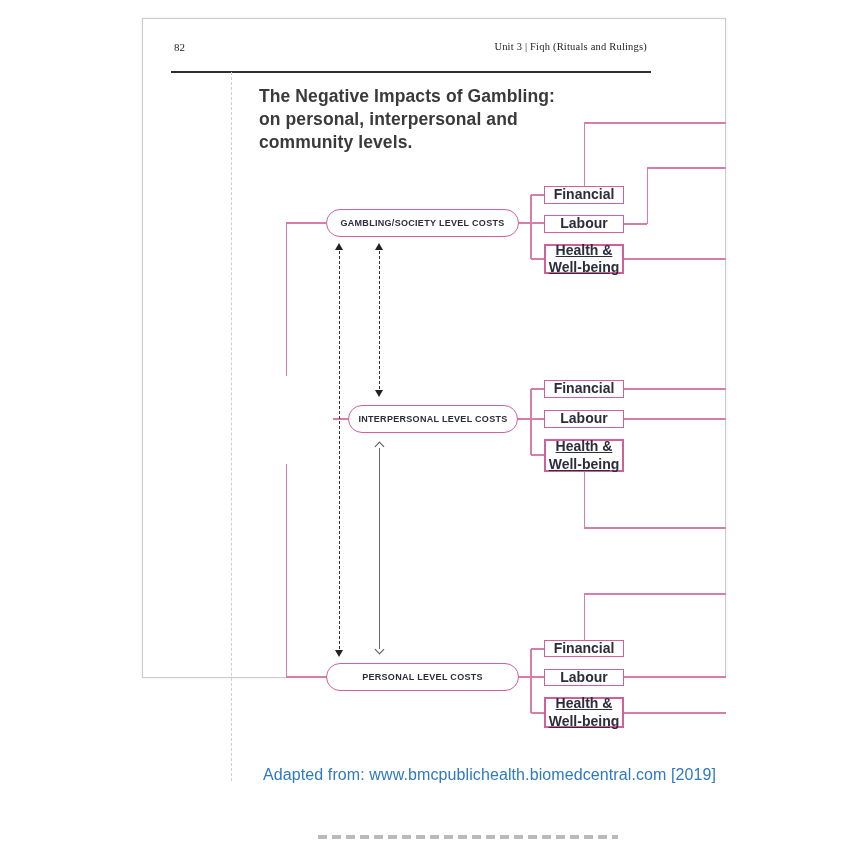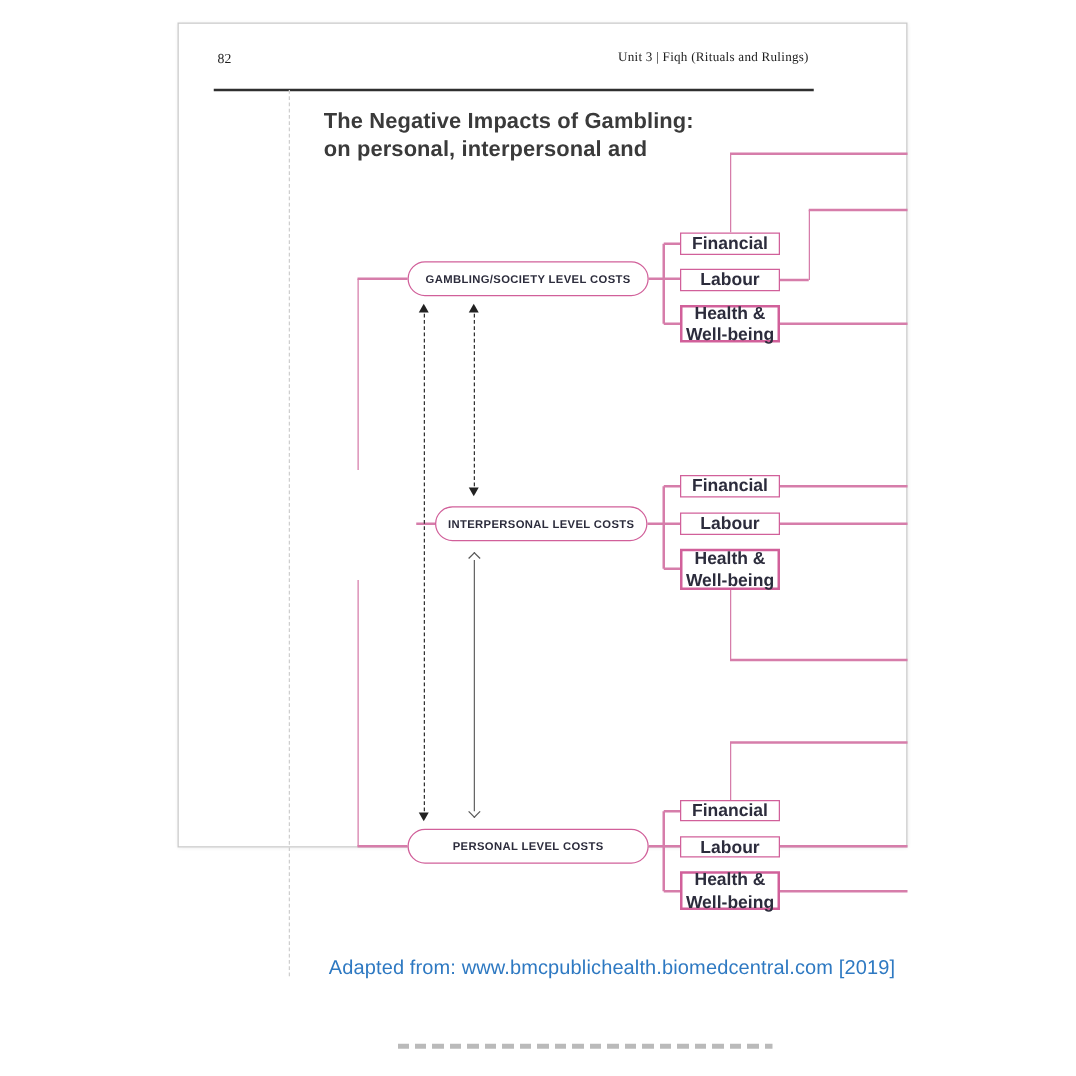--- a/index.html
+++ b/index.html
@@ -41,21 +41,21 @@
   .lvlbox{
     position:absolute;height:28px;border:1.5px solid #d1609a;border-radius:15px;background:#fff;
     box-sizing:border-box;display:flex;align-items:center;justify-content:center;
     font-size:9px;font-weight:bold;color:#2c2c3c;letter-spacing:.3px;white-space:nowrap;
   }
   .subbox{
     position:absolute;left:401px;width:80px;border:1.3px solid #d1609a;background:#fff;
     box-sizing:border-box;display:flex;align-items:center;justify-content:center;text-align:center;
     font-size:14px;font-weight:bold;color:#2c2c3c;line-height:1.25;white-space:pre-line;
   }
-  .subbox.thick{border-width:2px;}
+  .subbox.thick{border-width:2px;text-decoration:underline;}
   .dash{position:absolute;width:0;border-left:1.2px dashed #333333;}
   .solidline{position:absolute;width:1px;background:#666666;}
   .tri{position:absolute;width:0;height:0;border-left:4px solid transparent;border-right:4px solid transparent;}
   .tri.up{border-bottom:7px solid #222222;}
   .tri.down{border-top:7px solid #222222;}
   .chev{position:absolute;width:6px;height:6px;}
   .chev.up{border-left:1px solid #555;border-top:1px solid #555;transform:rotate(45deg);}
   .chev.down{border-right:1px solid #555;border-bottom:1px solid #555;transform:rotate(45deg);}
   
   .footer{
@@ -74,20 +74,21 @@
 <div class="page">
 
   <div class="pagenum">82</div>
   <div class="section">Unit 3  |  Fiqh (Rituals and Rulings)</div>
   <div class="rule"></div>
   <div class="guide"></div>
 
   <div class="title">
     <div>The Negative Impacts of Gambling:</div>
     <div>on personal, interpersonal and</div>
+    <div>community levels.</div>
   </div>
 
   <div class="pl h" style="left:143px;top:203px;width:40px;"></div>
   <div class="pl v" style="left:142.5px;top:204px;height:153px;"></div>
   <div class="pl v" style="left:142.5px;top:445px;height:213px;"></div>
   <div class="pl h" style="left:143px;top:657px;width:40px;"></div>
   <div class="pl h" style="left:190px;top:399px;width:15px;"></div>
 
   <div class="pl h" style="left:376px;top:203px;width:25px;"></div>
   <div class="pl v" style="left:387px;top:176px;height:64px;"></div>

